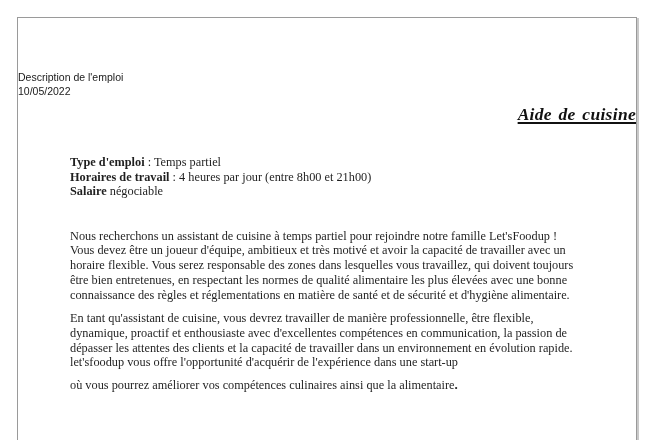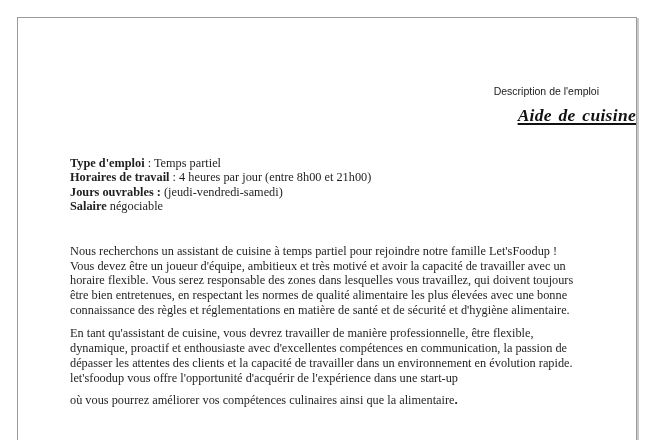--- a/index.html
+++ b/index.html
@@ -13,23 +13,22 @@
     left: 17px; top: 17px;
     width: 620px; height: 455px;
     box-sizing: border-box;
     background: #ffffff;
     border: 1px solid #9a9a9a;
     box-shadow: 2px 1px 0 #c9c9c9;
     font-family: "Liberation Serif", serif;
     color: #1f1f1f;
   }
   .doc-header {
-    margin-top: 67px;
+    margin-top: 53px;
     padding-right: 37px;
-    text-align: right;
     font-family: "Liberation Sans", sans-serif;
     font-size: 10.5px;
     line-height: 13.5px;
     color: #1a1a1a;
   }
   .title-wrap {
     margin-top: 6px;
     text-align: right;
   }
   .doc-title {
@@ -64,32 +63,32 @@
   .para-3 { margin-top: 8px; }
   .bold-period { font-weight: bold; font-size: 13px; }
 </style>
 </head>
 <body>
 
 <div class="page">
 
   <div class="doc-header">
     <div>Description de l'emploi</div>
+    <div>10/05/2022</div>
   </div>
 
   <div class="title-wrap">
     <span class="doc-title">Aide de cuisine</span>
   </div>
 
   <div class="content">
 
     <div class="details">
       <div><span class="detail-label">Type d'emploi</span><span> : Temps partiel</span></div>
       <div><span class="detail-label">Horaires de travail</span><span> : 4 heures par jour (entre 8h00 et 21h00)</span></div>
-      <div><span class="detail-label">Jours ouvrables :</span><span> (jeudi-vendredi-samedi)</span></div>
       <div><span class="detail-label">Salaire</span><span> négociable</span></div>
     </div>
 
     <div class="para para-1">Nous recherchons un assistant de cuisine à temps partiel pour rejoindre notre famille Let'sFoodup ! Vous devez être un joueur d'équipe, ambitieux et très motivé et avoir la capacité de travailler avec un horaire flexible. Vous serez responsable des zones dans lesquelles vous travaillez, qui doivent toujours être bien entretenues, en respectant les normes de qualité alimentaire les plus élevées avec une bonne connaissance des règles et réglementations en matière de santé et de sécurité et d'hygiène alimentaire.</div>
 
     <div class="para para-2">En tant qu'assistant de cuisine, vous devrez travailler de manière professionnelle, être flexible, dynamique, proactif et enthousiaste avec d'excellentes compétences en communication, la passion de dépasser les attentes des clients et la capacité de travailler dans un environnement en évolution rapide. let'sfoodup vous offre l'opportunité d'acquérir de l'expérience dans une start-up</div>
 
     <div class="para para-3"><span>où vous pourrez améliorer vos compétences culinaires ainsi que la alimentaire</span><span class="bold-period">.</span></div>
 
   </div>

